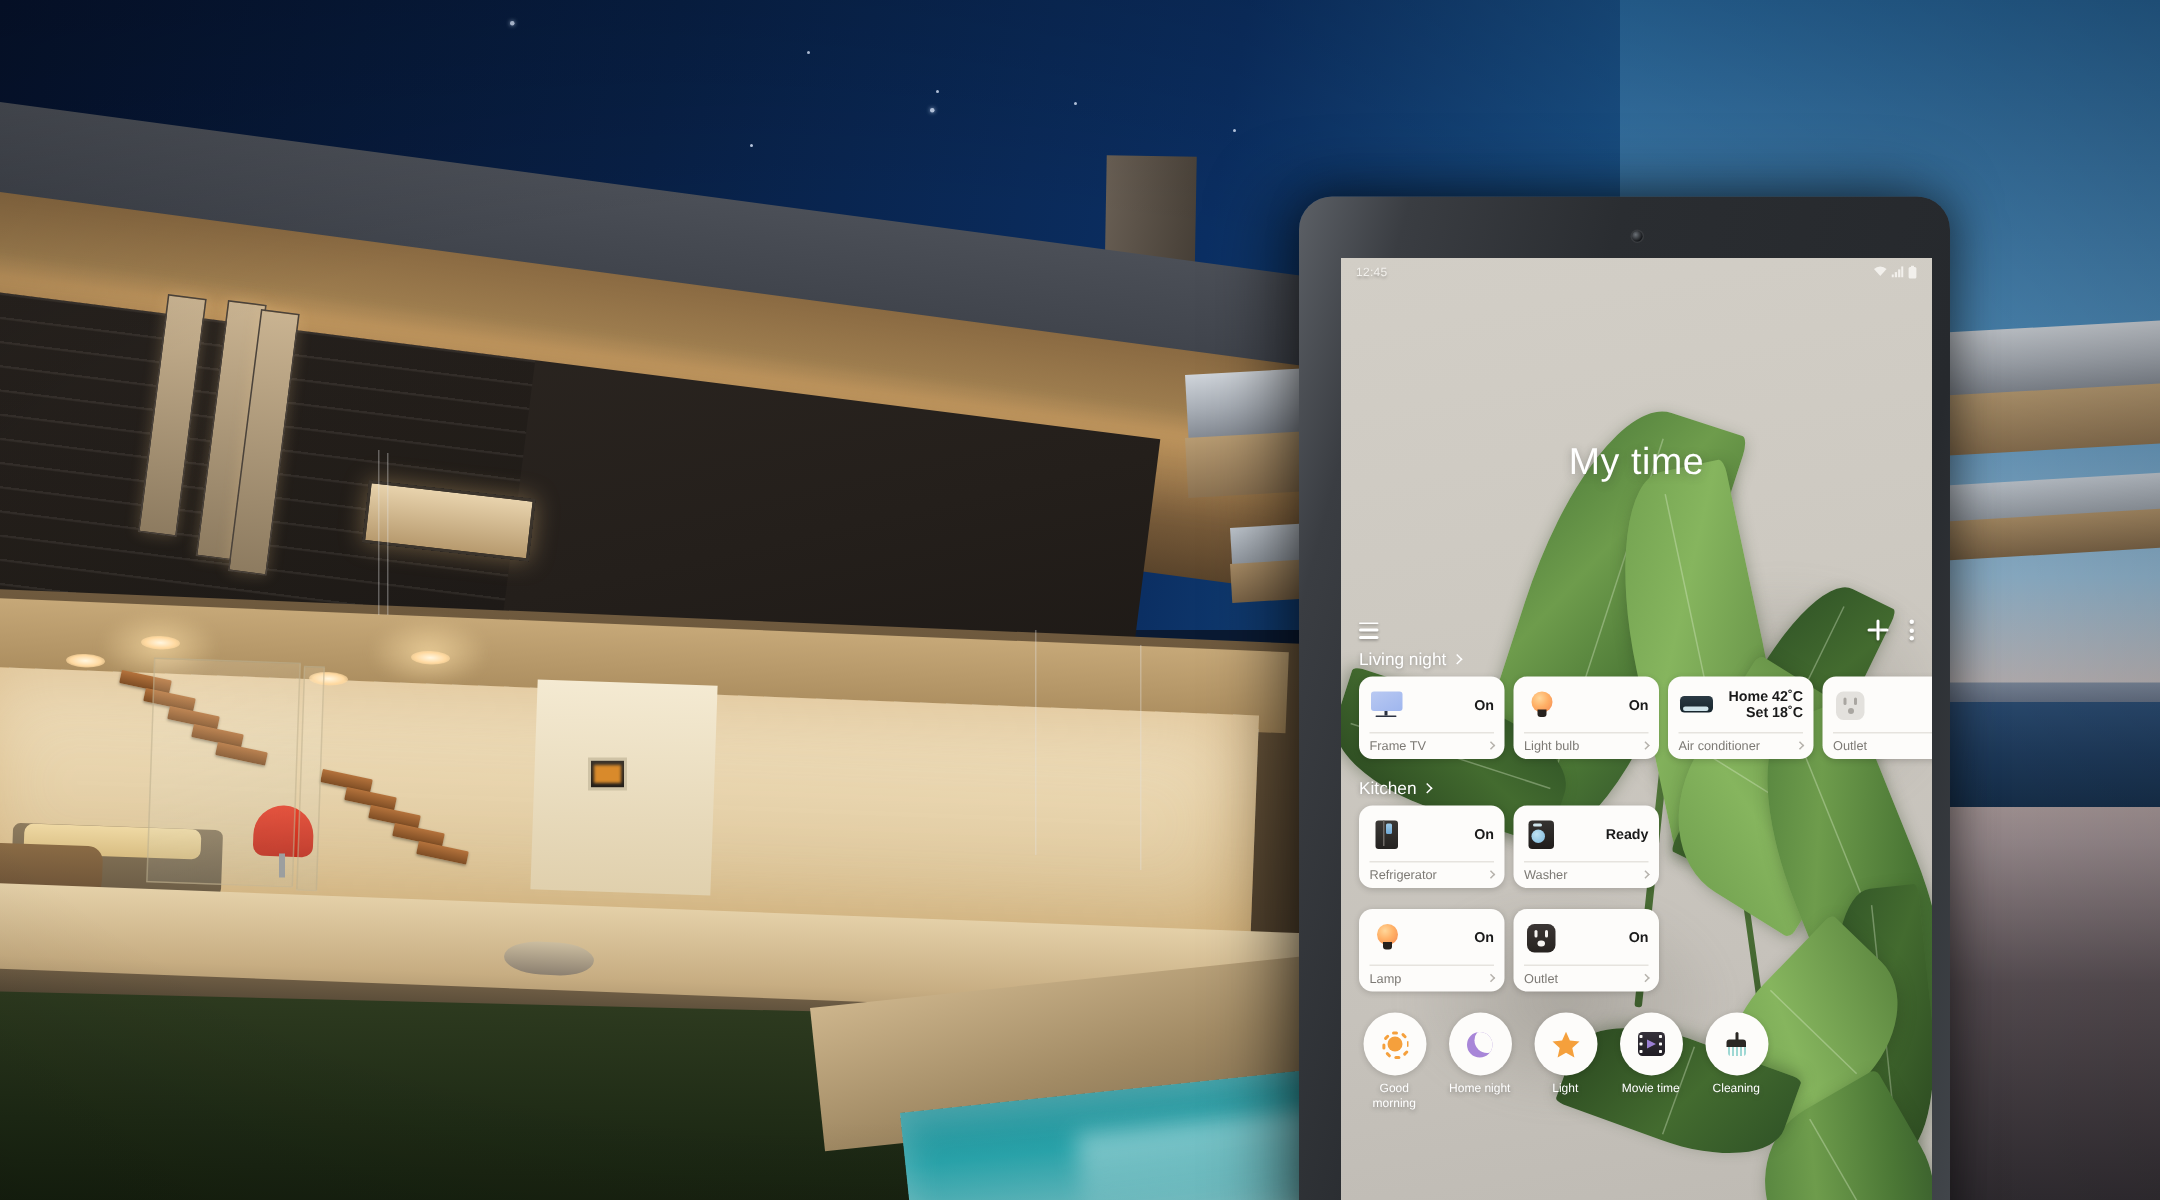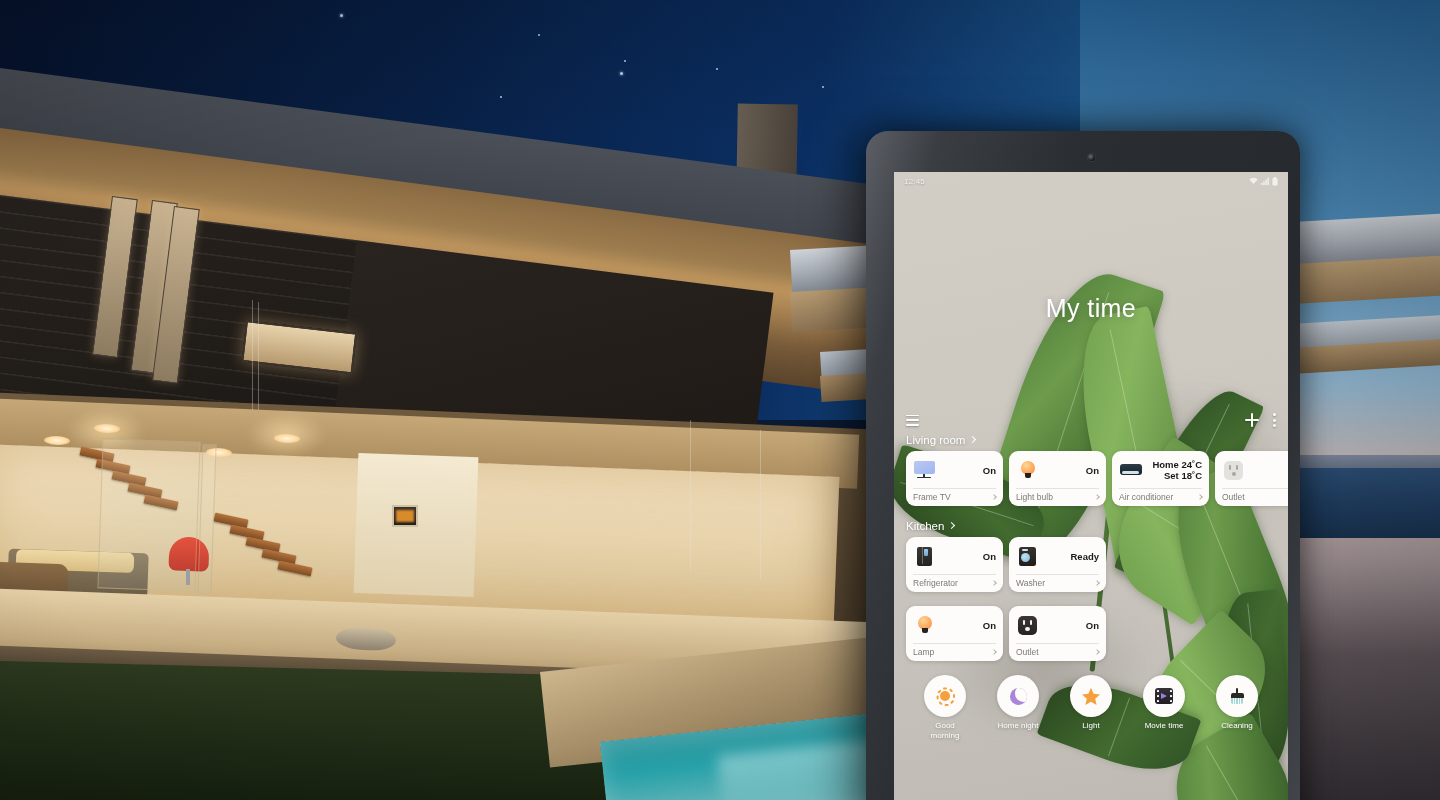--- a/index.html
+++ b/index.html
@@ -358,21 +358,21 @@
   .ico-thermo-bulb { position:absolute; left:7.4px; top:10px; width:5.5px; height:5.5px; border-radius:50%; background:#f2a13c; }
 
   .ico-washer {
     position:absolute; left:3px; top:0.5px; width:17px; height:19px; border-radius:2.5px;
     background:linear-gradient(180deg,#353230,#201d1b);
   }
   .ico-washer-strip { position:absolute; left:5.5px; top:2.5px; width:6px; height:2.5px; border-radius:1px; background:#cfe3ea; }
   .ico-washer-door { position:absolute; left:5px; top:7px; width:9px; height:9px; border-radius:50%; background:radial-gradient(circle at 38% 35%,#bfe2f2,#7cb8db); }
 
   
-  .scenes { display:flex; gap:27px; padding:0 28px; }
+  .scenes { display:flex; gap:10px; padding:0 12px; }
   .scene-item { width:47px; display:flex; flex-direction:column; align-items:center; cursor:pointer; }
   .scene-circle {
     width:42px; height:42px; border-radius:50%; background:#fdfcfa;
     display:flex; align-items:center; justify-content:center;
     box-shadow:0 1px 4px rgba(0,0,0,.16); position:relative;
   }
   .scene-label {
     margin-top:4px; font-size:8px; color:#ffffff; text-align:center; line-height:9.5px;
     text-shadow:0 1px 3px rgba(70,70,70,.45);
   }
@@ -545,21 +545,21 @@
           <i></i>
           <i></i>
         </span>
     </span>
   </div>
 
   <div class="content">
 
     <div class="section">
       <div class="section-head">
-        <span>Living room</span>
+        <span>Living night</span>
         <span class="chev-right"></span>
       </div>
       <div class="cards">
 
         <div class="dev-card">
           <div class="dev-top">
             <span class="ico">
               <span class="ico-tv-screen"></span>
                 <span class="ico-tv-stem"></span>
                 <span class="ico-tv-base"></span>
@@ -587,21 +587,21 @@
             <span class="chev-sm"></span>
           </div>
         </div>
 
         <div class="dev-card">
           <div class="dev-top">
             <span class="ico">
               <span class="ico-ac-body"></span>
                 <span class="ico-ac-vent"></span>
             </span>
-            <span class="dev-state">Home 24˚C
+            <span class="dev-state">Home 42˚C
 Set 18˚C</span>
           </div>
           <div class="dev-sep"></div>
           <div class="dev-bottom">
             <span class="dev-label">Air conditioner</span>
             <span class="chev-sm"></span>
           </div>
         </div>
 
         <div class="dev-card">

